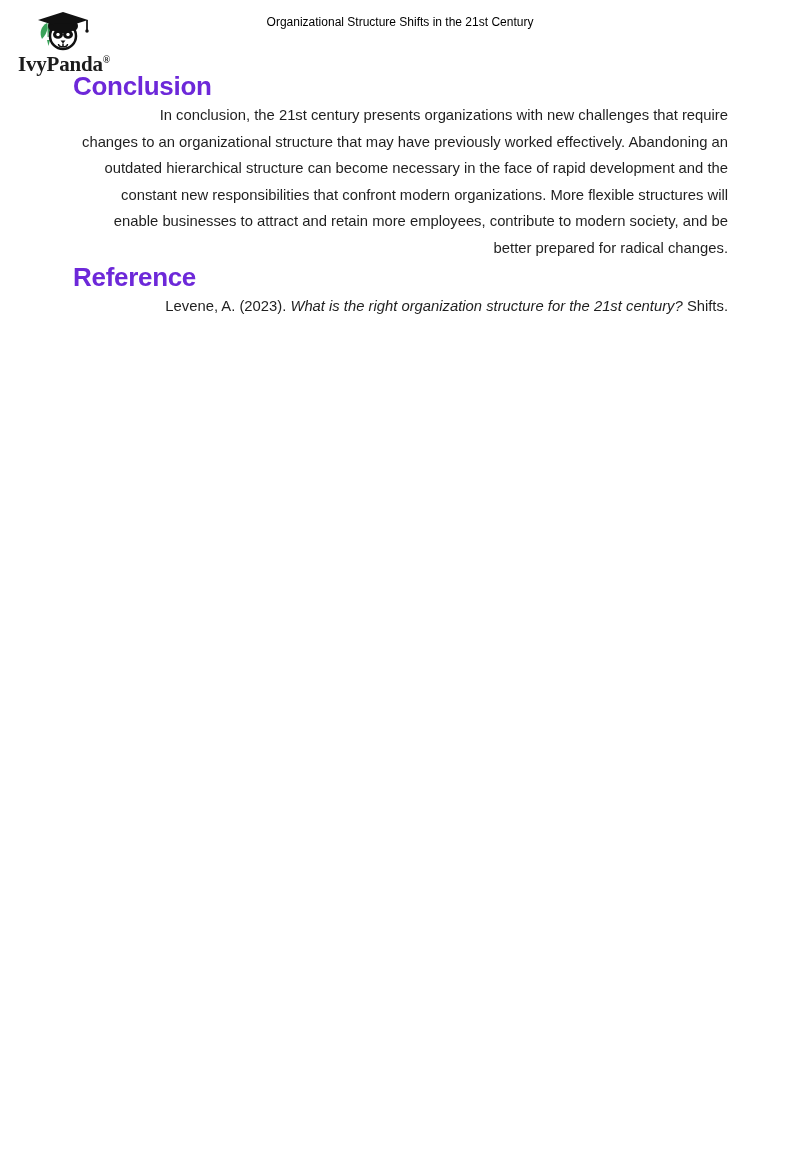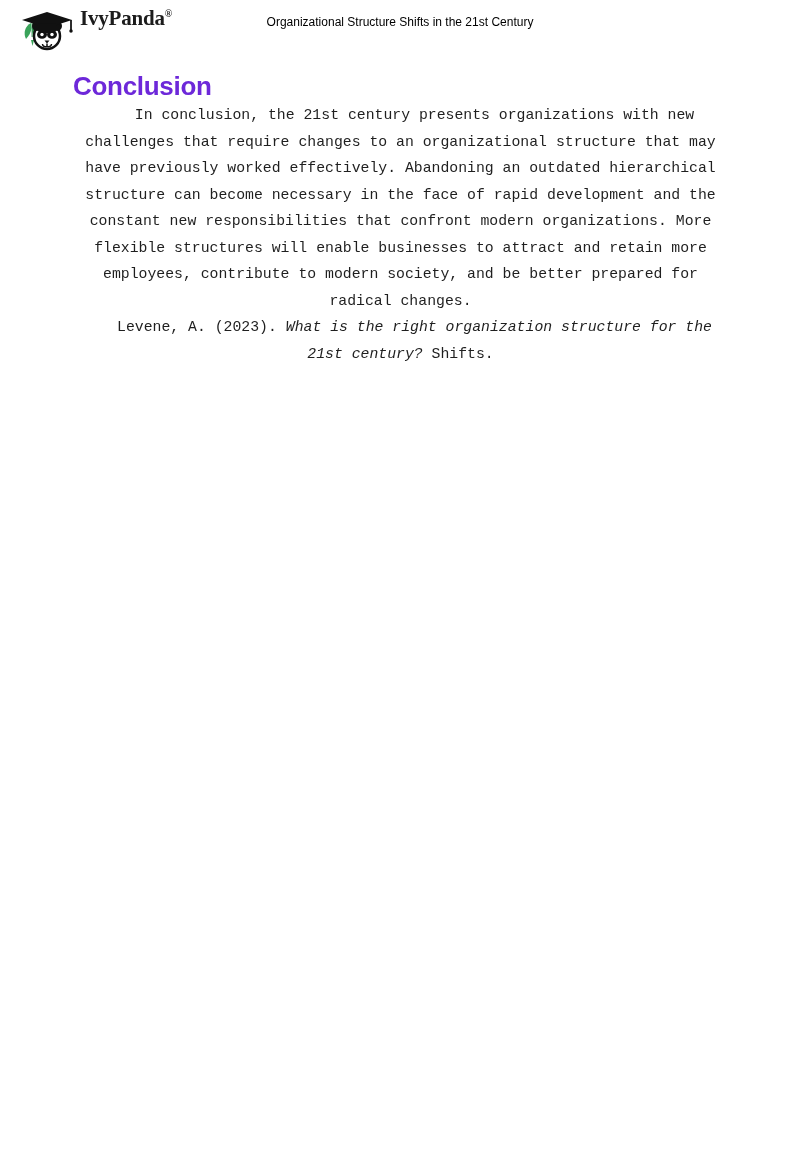--- a/index.html
+++ b/index.html
@@ -30,22 +30,23 @@
     left: 0;
     width: 800px;
     height: 62px;
   }
 
   .brand {
     position: absolute;
     left: 16px;
     top: 8px;
     display: flex;
-    align-items: flex-start;
+    align-items: center;
     height: 46px;
+    flex-direction: column;
   }
 
   .brand-logo {
     width: 62px;
     height: 46px;
     display: block;
     flex: 0 0 auto;
   }
 
   .brand-wordmark {
@@ -96,27 +97,27 @@
 
   .heading-conclusion {
     margin-top: 4px;
   }
 
   .heading-reference {
     margin-top: 34px;
   }
 
   p.body-text {
-    font-family: Liberation Mono, monospace;
+    font-family: Liberation Sans, sans-serif;
     font-size: 14.8px;
     line-height: 26.5px;
     color: #1f1f1f;
     margin: 0;
     text-indent: 28px;
-    text-align: center;
+    text-align: right;
   }
 
   .para-conclusion {
     margin-top: 19px;
     width: 655px;
   }
 
   .para-reference {
     margin-top: 19px;
     width: 655px;
@@ -192,19 +193,20 @@
 
     <div class="header-title">Organizational Structure Shifts in the 21st Century</div>
   </div>
 
   <div class="content">
 
     <h2 class="section-heading heading-conclusion">Conclusion</h2>
 
     <p class="body-text para-conclusion">In conclusion, the 21st century presents organizations with new challenges that require changes to an organizational structure that may have previously worked effectively. Abandoning an outdated hierarchical structure can become necessary in the face of rapid development and the constant new responsibilities that confront modern organizations. More flexible structures will enable businesses to attract and retain more employees, contribute to modern society, and be better prepared for radical changes.</p>
 
+    <h2 class="section-heading heading-reference">Reference</h2>
 
     <p class="body-text para-reference"><span>Levene, A. (2023).</span> <span class="ref-title">What is the right organization structure for the 21st century?</span> <span>Shifts.</span></p>
 
   </div>
 
 
 </div>
 
 </body></html>

